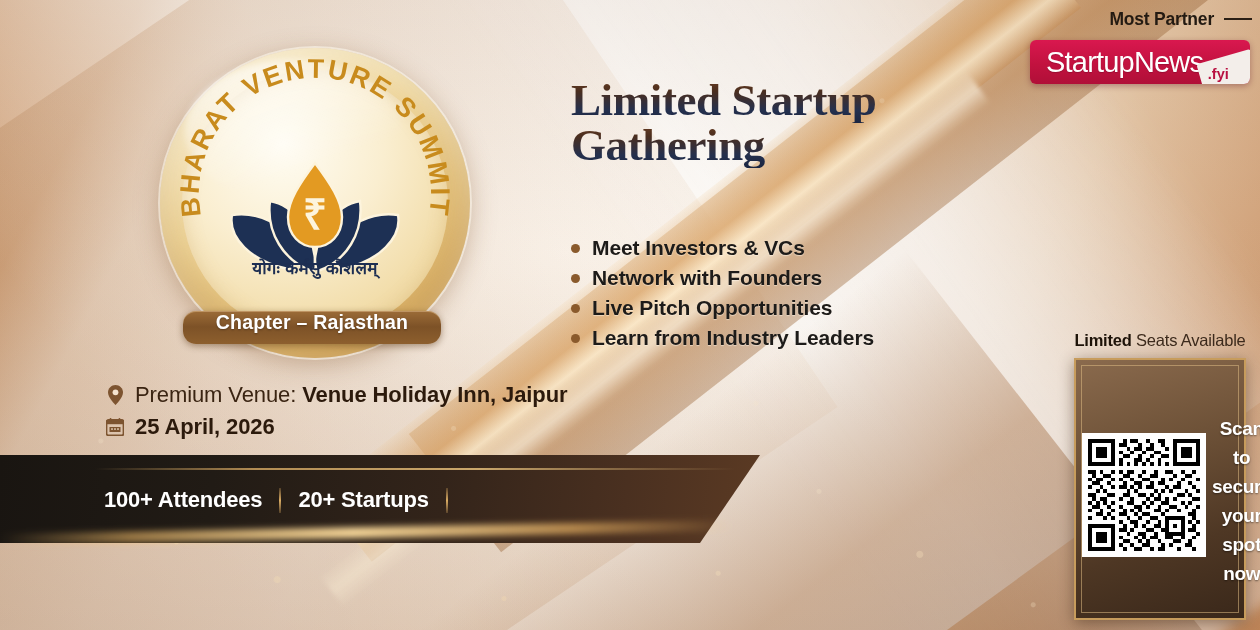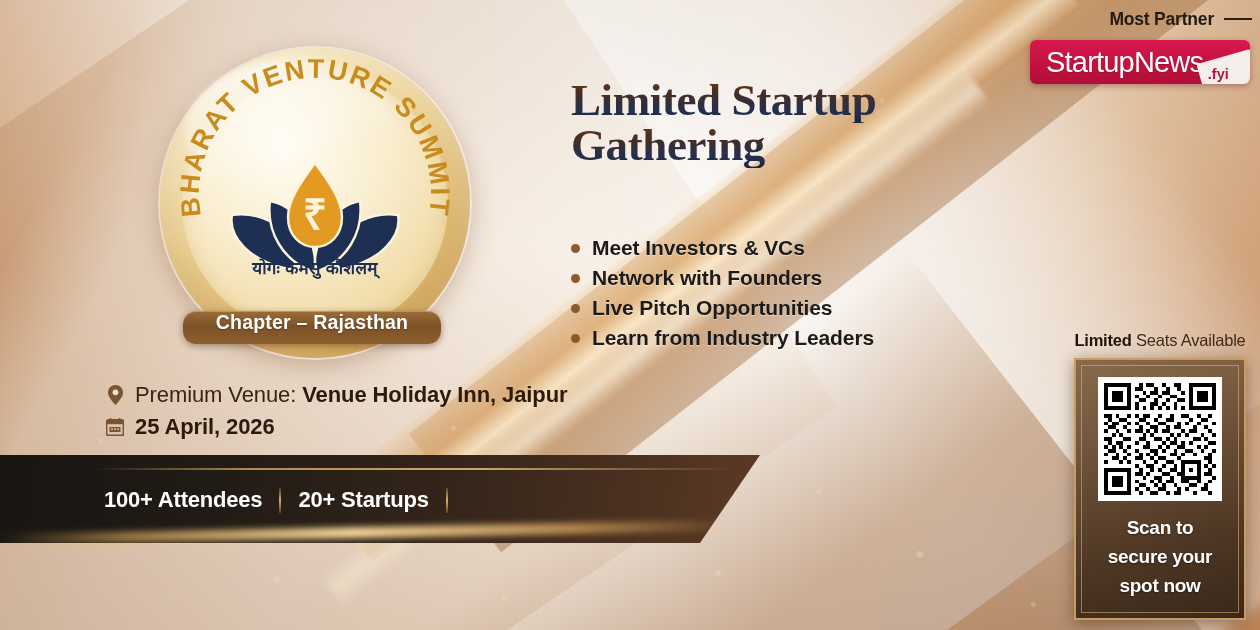--- a/index.html
+++ b/index.html
@@ -377,21 +377,21 @@
     width: 172px; height: 262px;
     background: linear-gradient(165deg, #8a6a4d 0%, #6e5238 34%, #4e3724 70%, #3a281a 100%);
     border: 2px solid #c79c5c;
     padding: 5px;
     box-shadow: 0 3px 14px rgba(50,28,10,.45);
   }
   #qr-panel-inner {
     width: 100%; height: 100%;
     border: 1px solid rgba(220,186,132,.55);
     display: flex;
-    flex-direction: column;
+    flex-direction: row;
     align-items: center;
     padding-top: 11px;
   }
   #qr-code {
     width: 124px; height: 124px;
     background: #ffffff;
     padding: 6px;
     flex: 0 0 auto;
   }
   #qr-caption {

